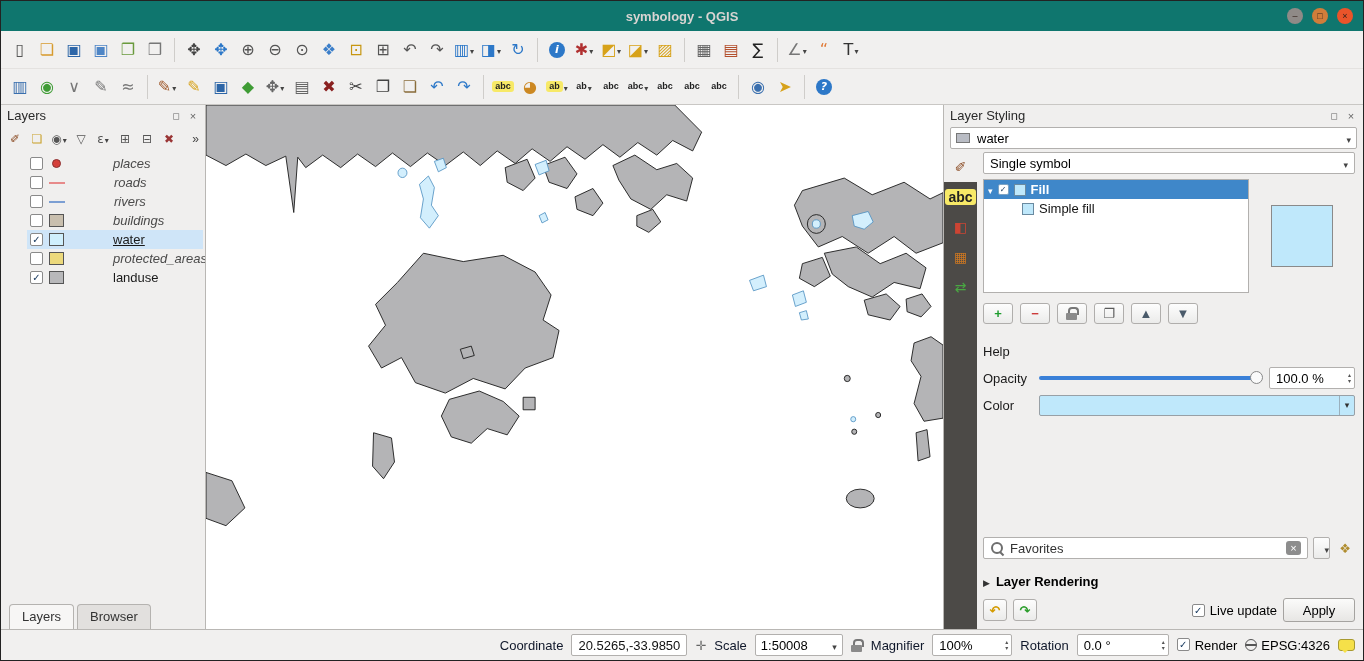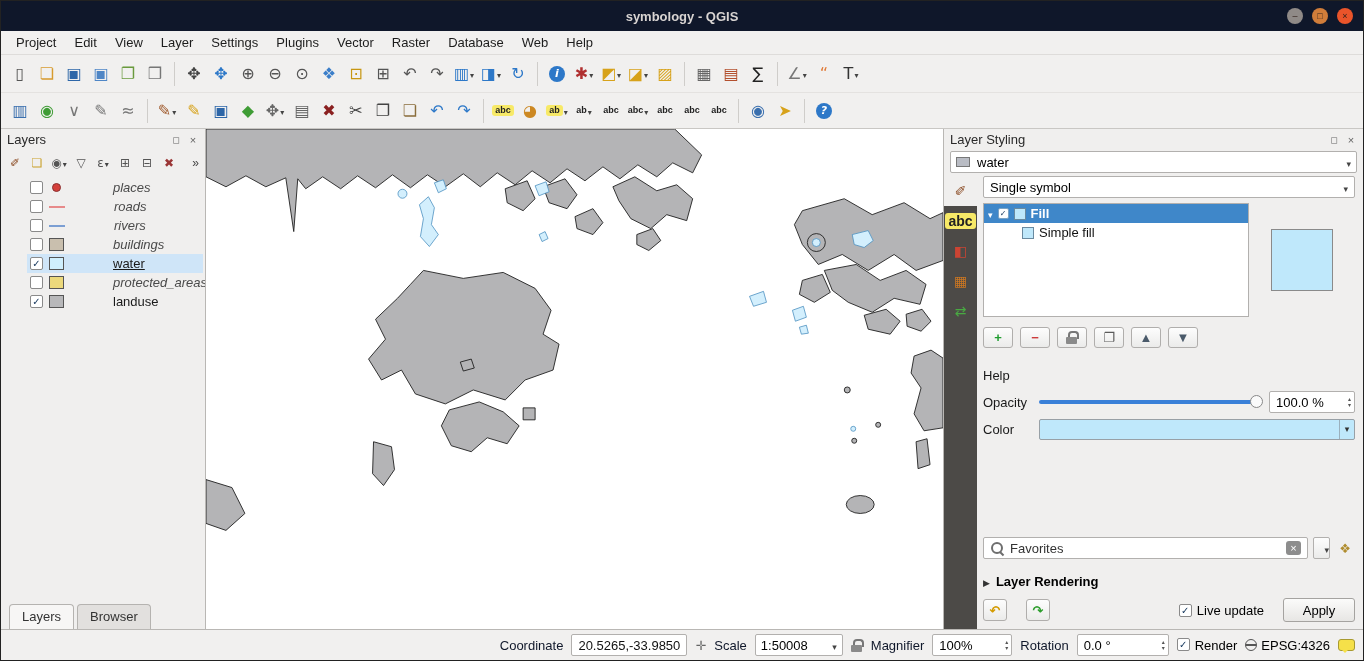--- a/index.html
+++ b/index.html
@@ -2,21 +2,21 @@
 <html><head>
 <meta charset="utf-8">
 <style>
   * { box-sizing: border-box; margin: 0; padding: 0; }
   html,body { background:#ffffff; }
   body { font-family:"Liberation Sans","DejaVu Sans",sans-serif; font-size:13px; }
 
   .window { width:1364px; height:661px; border:1px solid #222; display:flex; flex-direction:column; background:#f1f0ef; overflow:hidden; }
 
   
-  .titlebar { height:30px; flex:0 0 auto; background:#0f172a; position:relative; display:flex; align-items:center; justify-content:center; }
+  .titlebar { height:30px; flex:0 0 auto; background:#0f766e; position:relative; display:flex; align-items:center; justify-content:center; }
   .title { color:#d8d4d2; font-weight:bold; font-size:13px; }
   .win-btns { position:absolute; right:10px; top:7px; display:flex; gap:9px; }
   .wbtn { width:16px; height:16px; border-radius:50%; display:flex; align-items:center; justify-content:center; font-size:9px; color:#32221c; }
   .wbtn.minimize { background:#8f8a87; }
   .wbtn.maximize { background:#d07d3a; }
   .wbtn.close { background:#e9542a; }
 
   
   .menubar { height:24px; flex:0 0 auto; background:#f1f0ef; display:flex; align-items:center; padding-left:6px; border-bottom:1px solid #dedcda; }
   .menu-item { padding:3px 9px; color:#1c1c1c; }
@@ -122,21 +122,21 @@
   .search-box { flex:1; height:22px; background:#fff; border:1px solid #b2b0ae; border-radius:2px; display:flex; align-items:center; padding:0 6px; gap:6px; color:#333; }
   .clear-btn { margin-left:auto; width:15px; height:14px; border-radius:3px; background:#8d8d8d; color:#fff; font-size:9px; display:flex; align-items:center; justify-content:center; }
   .clear-btn::before { content:"×"; font-size:11px; }
   .fav-dd { width:17px; height:22px; background:linear-gradient(#fdfdfd,#ebebea); border:1px solid #b2b0ae; border-radius:2px; display:flex; align-items:center; justify-content:center; }
   .style-mgr { width:20px; height:20px; display:flex; align-items:center; justify-content:center; font-size:13px; color:#b08d2f; }
 
   .lr-row { display:flex; align-items:center; gap:6px; margin-top:12px; height:20px; flex:0 0 auto; }
   .lr-arrow::before { content:"▶"; font-size:9px; color:#333; }
   .lr-label { font-weight:bold; }
 
-  .bottom-row { display:flex; align-items:center; gap:19px; margin-top:6px; height:26px; flex:0 0 auto; }
+  .bottom-row { display:flex; align-items:center; gap:6px; margin-top:6px; height:26px; flex:0 0 auto; }
   .small-btn { width:24px; height:22px; background:linear-gradient(#fdfdfd,#ebebea); border:1px solid #b0aeac; border-radius:3px; display:flex; align-items:center; justify-content:center; font-size:13px; font-weight:bold; }
   .undo-glyph::before { content:"↶"; color:#d49b00; }
   .redo-glyph::before { content:"↷"; color:#2d9e2d; }
   .live-update { margin-left:auto; display:flex; align-items:center; gap:5px; }
   .apply-btn { min-width:72px; height:24px; background:linear-gradient(#fbfbfa,#e7e6e4); border:1px solid #a5a3a0; border-radius:3px; display:flex; align-items:center; justify-content:center; padding:0 12px; font-size:13px; font-family:inherit; }
 
   
   .statusbar { height:31px; flex:0 0 auto; background:#f1f0ef; border-top:1px solid #b9b7b4; display:flex; align-items:center; padding:0 8px; gap:8px; }
   .locate-box { width:268px; height:22px; background:#fff; border:1px solid #b2b0ae; border-radius:3px; display:flex; align-items:center; padding:0 6px; gap:6px; flex:0 0 auto; }
   .locate-input { border:none; outline:none; flex:1; background:transparent; font-family:inherit; font-size:13px; color:#333; }
@@ -171,33 +171,20 @@
 
   <div class="titlebar">
     <div class="title">symbology - QGIS</div>
     <div class="win-btns">
         <div class="wbtn minimize">–</div>
         <div class="wbtn maximize">□</div>
         <div class="wbtn close">×</div>
       </div>
   </div>
 
-  <div class="menubar">
-      <div class="menu-item">Project</div>
-      <div class="menu-item">Edit</div>
-      <div class="menu-item">View</div>
-      <div class="menu-item">Layer</div>
-      <div class="menu-item">Settings</div>
-      <div class="menu-item">Plugins</div>
-      <div class="menu-item">Vector</div>
-      <div class="menu-item">Raster</div>
-      <div class="menu-item">Database</div>
-      <div class="menu-item">Web</div>
-      <div class="menu-item">Help</div>
-    </div>
 
   <div class="toolbar row1">
       <div class="tb-btn">
         <span class="tb-glyph" style="color: rgb(85, 85, 85);">▯</span>
       </div>
       <div class="tb-btn">
         <span class="tb-glyph" style="color: rgb(215, 155, 46);">❏</span>
       </div>
       <div class="tb-btn">
         <span class="tb-glyph" style="color: rgb(45, 102, 168);">▣</span>

